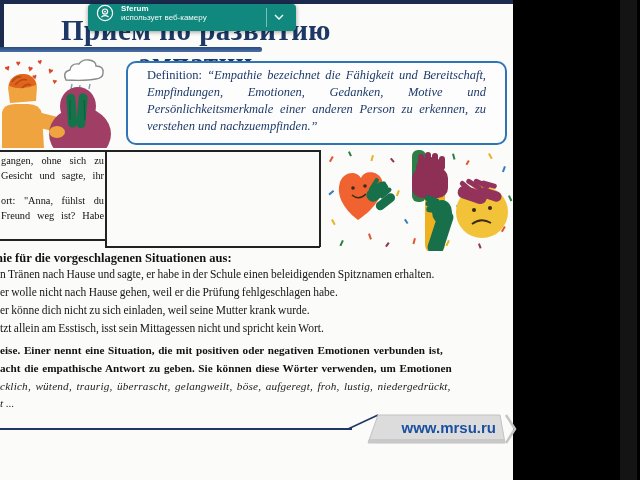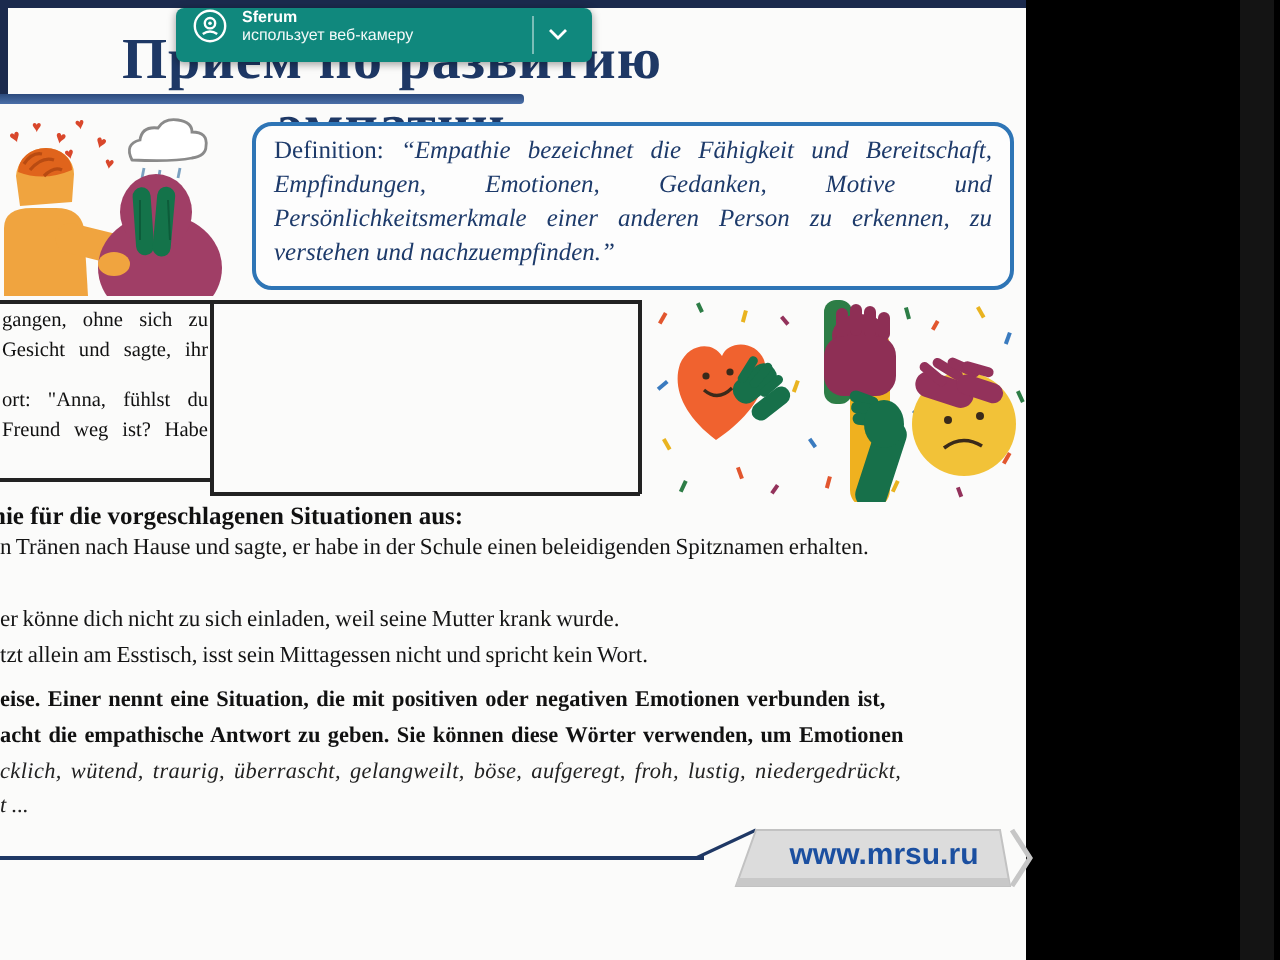--- a/index.html
+++ b/index.html
@@ -26,21 +26,21 @@
     font-family:"Liberation Sans",sans-serif;color:#ffffff;}
   .toast-icon{margin-left:8px;flex:0 0 auto;}
   .toast-text{margin-left:7px;line-height:1.15;}
   .toast-app{font-size:8px;font-weight:bold;}
   .toast-msg{font-size:8px;opacity:.95;}
   .toast-div{position:absolute;left:178px;top:4px;width:1px;height:19px;background:rgba(255,255,255,.45);}
   .toast-chev{position:absolute;left:185px;top:9px;}
 
   
   .def-box{left:126px;top:61px;width:381px;height:84px;border:2px solid #2e75b6;
-    border-radius:10px;background:#fdfdfd;box-sizing:border-box;padding:4px 9px;}
+    border-radius:10px;background:#fdfdfd;box-sizing:border-box;padding:4px 19px;}
   .def-text{font-size:12.5px;line-height:17px;color:#1d3a6a;text-align:justify;}
   .def-label{font-style:normal;}
   .def-quote{font-style:italic;}
 
   
   .tline{background:#222;}
   .cell-text{font-size:10.3px;line-height:14.5px;color:#111;}
   .jl{text-align:justify;text-align-last:justify;}
   .cell-left{left:1px;top:154px;width:103px;}
   .cell-left .gap{height:11px;}
@@ -51,21 +51,21 @@
   .task-heading{left:-4px;top:251px;width:420px;font-size:12.5px;font-weight:bold;color:#111;white-space:nowrap;}
   .task-line{left:0;width:476px;font-size:11.5px;color:#151515;white-space:nowrap;word-spacing:-0.5px;}
   .bold-line{left:0;width:507px;font-size:11.2px;font-weight:bold;color:#111;
     white-space:nowrap;word-spacing:.9px;}
   .italic-line{left:0;width:506px;font-size:11.2px;font-style:italic;color:#222;
     white-space:nowrap;word-spacing:1.5px;letter-spacing:.2px;}
   .cont-line{left:0;top:397px;font-size:11.2px;font-style:italic;color:#222;}
 
   
   .footer-line{left:0;top:428px;width:352px;height:2px;background:#1f3865;}
-  .banner-text{left:388px;top:419px;width:108px;text-align:center;
+  .banner-text{left:388px;top:419px;width:108px;text-align:right;
     font-family:"Liberation Sans",sans-serif;font-size:15px;font-weight:bold;color:#1b4fa0;}
 </style>
 </head>
 <body>
 
 <div class="screen">
 
   <div class="abs slide"></div>
   <div class="abs right-black"></div>
   <div class="abs right-strip"></div>
@@ -198,20 +198,21 @@
 
   <div class="abs def-box">
     <div class="def-text">
       <span class="def-label">Definition:</span>
       <span class="def-quote">“Empathie bezeichnet die Fähigkeit und Bereitschaft, Empfindungen, Emotionen, Gedanken, Motive und Persönlichkeitsmerkmale einer anderen Person zu erkennen, zu verstehen und nachzuempfinden.”</span>
     </div>
   </div>
 
   <div class="abs task-heading">hie für die vorgeschlagenen Situationen aus:</div>
   <div class="abs task-line" style="top:268px">n Tränen nach Hause und sagte, er habe in der Schule einen beleidigenden Spitznamen erhalten.</div>
+  <div class="abs task-line" style="top:286px">er wolle nicht nach Hause gehen, weil er die Prüfung fehlgeschlagen habe.</div>
   <div class="abs task-line" style="top:304px">er könne dich nicht zu sich einladen, weil seine Mutter krank wurde.</div>
   <div class="abs task-line" style="top:322px">tzt allein am Esstisch, isst sein Mittagessen nicht und spricht kein Wort.</div>
 
   <div class="abs bold-line" style="top:344px">eise. Einer nennt eine Situation, die mit positiven oder negativen Emotionen verbunden ist,</div>
   <div class="abs bold-line" style="top:362px">acht die empathische Antwort zu geben. Sie können diese Wörter verwenden, um Emotionen</div>
   <div class="abs italic-line" style="top:380px">cklich, wütend, traurig, überrascht, gelangweilt, böse, aufgeregt, froh, lustig, niedergedrückt,</div>
   <div class="abs cont-line">t ...</div>
 
   <div class="abs footer-line"></div>
   <svg class="abs" style="left:340px;top:410px" width="180" height="38" viewBox="0 0 180 38">

